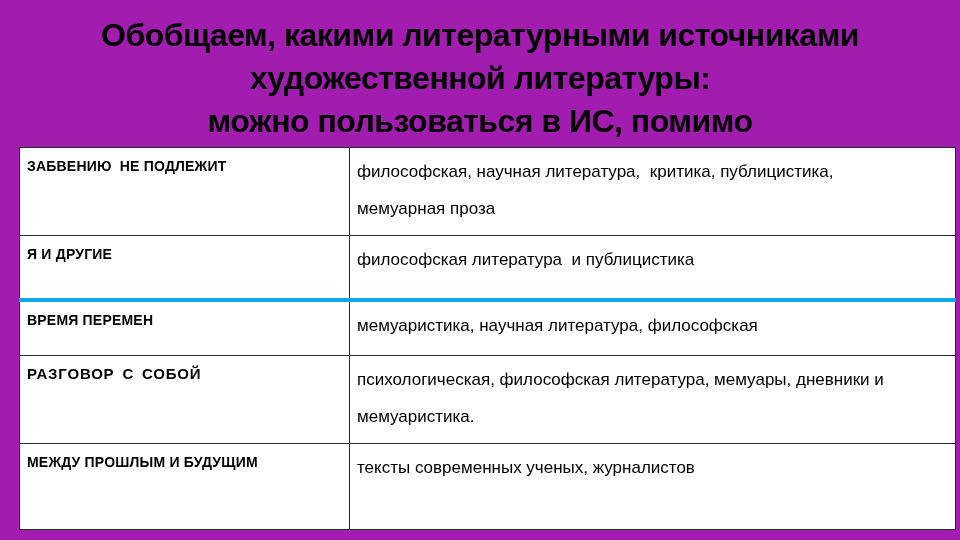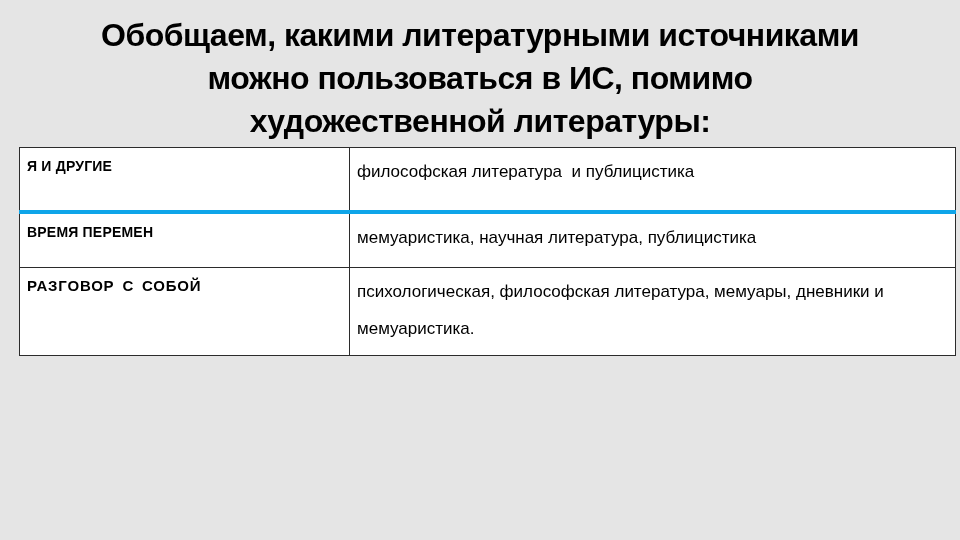--- a/index.html
+++ b/index.html
@@ -1,19 +1,19 @@
 <!DOCTYPE html>
 <html><head>
 <meta charset="utf-8">
 <style>
   * { margin: 0; padding: 0; box-sizing: border-box; }
   html, body { width: 960px; height: 540px; background: #ffffff; overflow: hidden; }
   body { font-family: "Liberation Sans", "DejaVu Sans", sans-serif; color: #000000; }
 
-  .slide { position: relative; width: 960px; height: 540px; background: #e5e5e5; }
+  .slide { position: relative; width: 960px; height: 540px; background: #a21caf; }
 
   .title {
     position: absolute;
     top: 14px; left: 0;
     width: 960px;
     text-align: center;
     font-weight: bold;
     font-size: 32px;
     line-height: 43px;
     letter-spacing: -0.5px;
@@ -62,35 +62,44 @@
     line-height: 37px;
   }
 </style>
 </head>
 <body>
 
 <div class="slide">
 
   <div class="title">
     <div>Обобщаем, какими литературными источниками</div>
+    <div>художественной литературы:</div>
     <div>можно пользоваться в ИС, помимо</div>
-    <div>художественной литературы:</div>
   </div>
 
   <table class="sources-table">
     <tbody>
+      <tr class="r1">
+        <td class="label-cell">ЗАБВЕНИЮ  НЕ ПОДЛЕЖИТ</td>
+        <td class="sources-cell">философская, научная литература,  критика, публицистика,
+мемуарная проза</td>
+      </tr>
       <tr class="r2">
         <td class="label-cell">Я И ДРУГИЕ</td>
         <td class="sources-cell">философская литература  и публицистика</td>
       </tr>
       <tr class="r3">
         <td class="label-cell">ВРЕМЯ ПЕРЕМЕН</td>
-        <td class="sources-cell">мемуаристика, научная литература, публицистика</td>
+        <td class="sources-cell">мемуаристика, научная литература, философская</td>
       </tr>
       <tr class="r4">
         <td class="label-cell label-regular">РАЗГОВОР С СОБОЙ</td>
         <td class="sources-cell">психологическая, философская литература, мемуары, дневники и
 мемуаристика.</td>
+      </tr>
+      <tr class="r5">
+        <td class="label-cell">МЕЖДУ ПРОШЛЫМ И БУДУЩИМ</td>
+        <td class="sources-cell">тексты современных ученых, журналистов</td>
       </tr>
     </tbody>
   </table>
 
 </div>
 
 </body></html>

